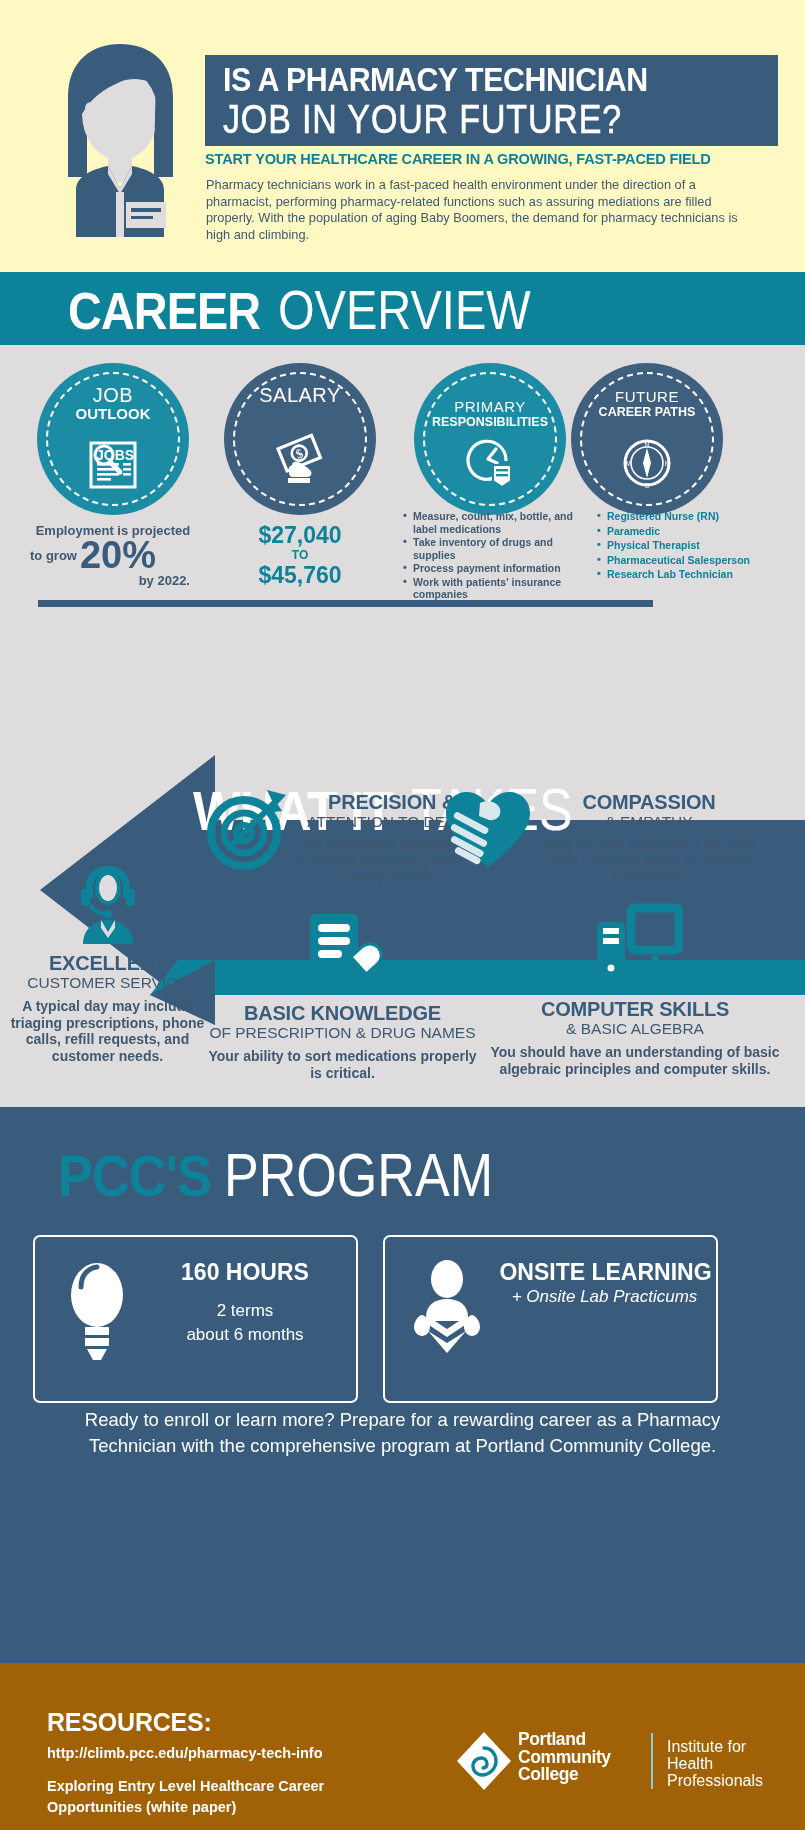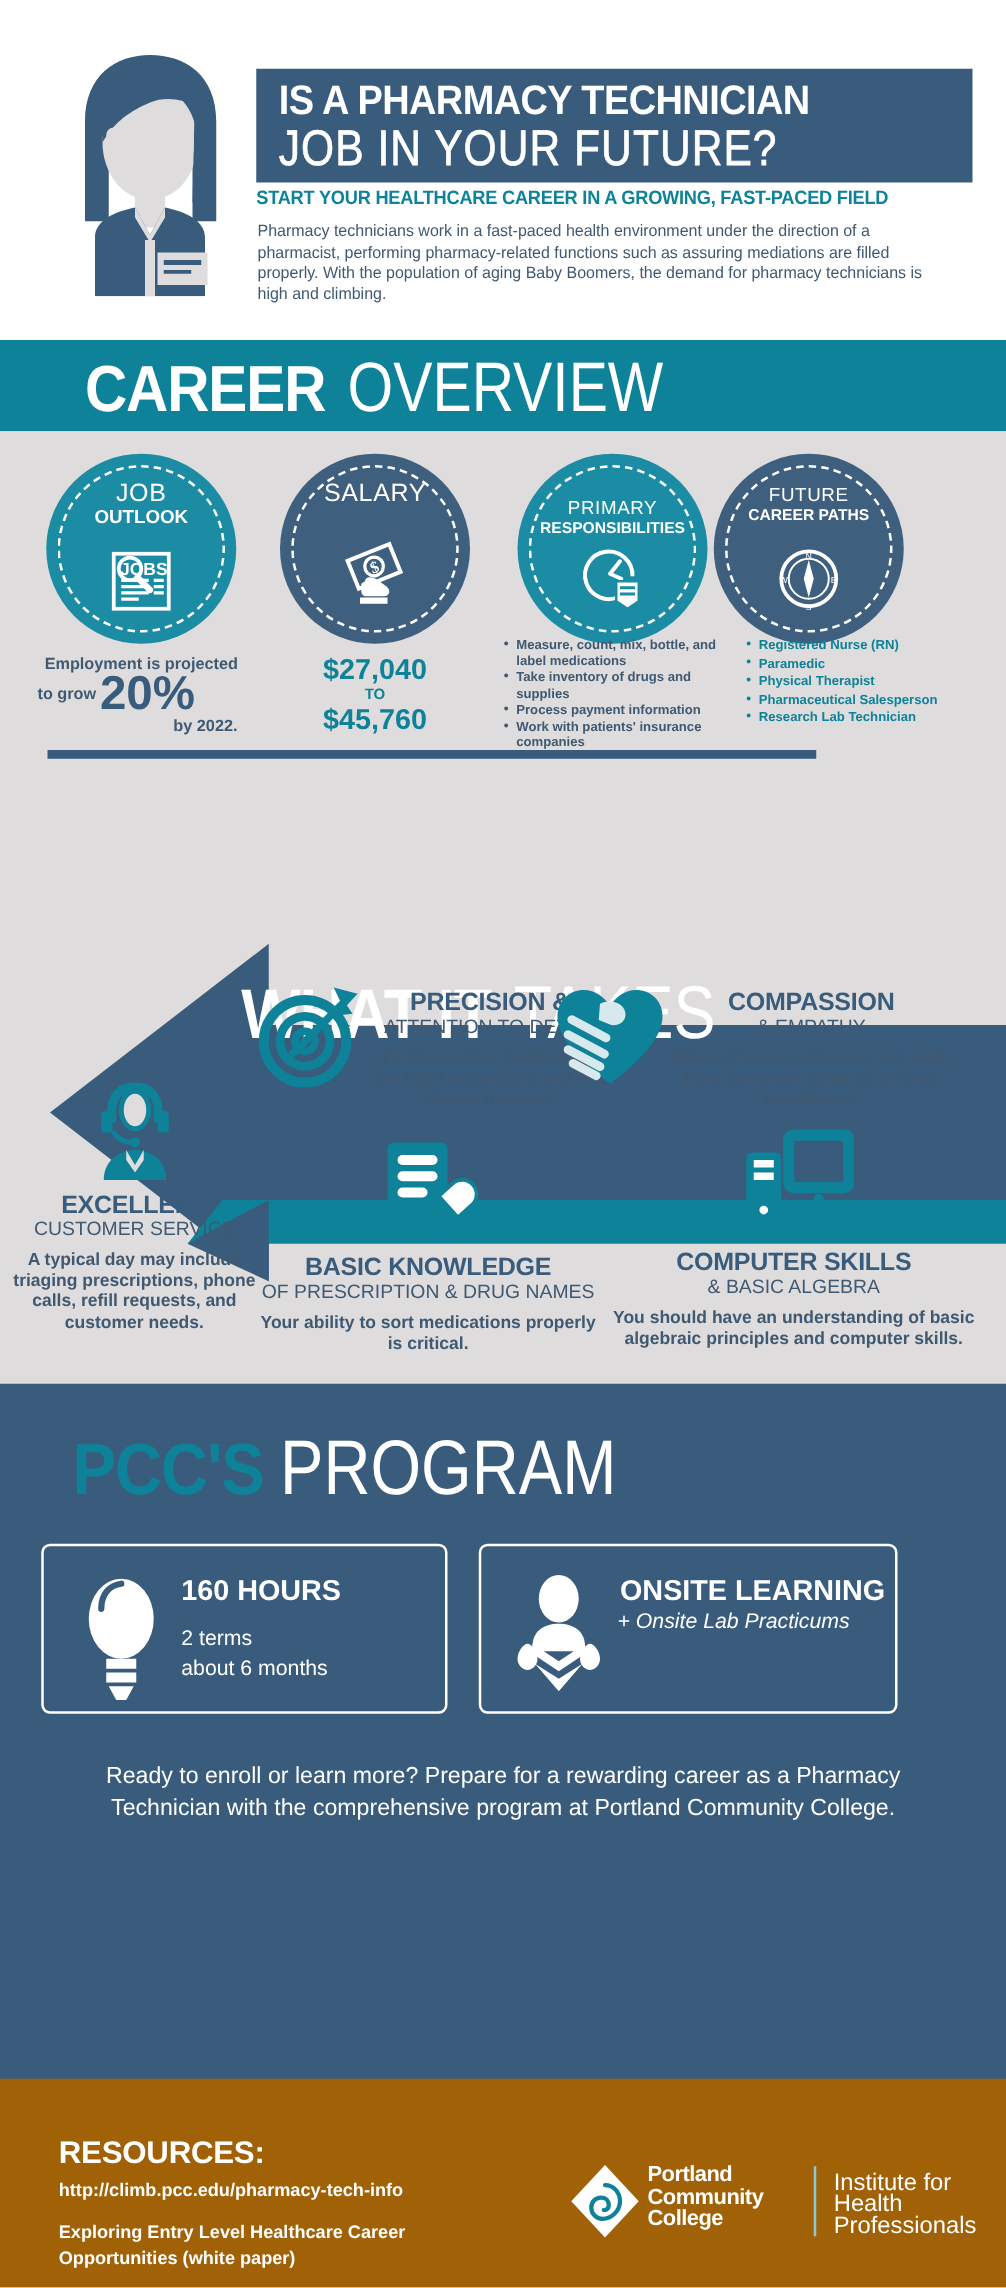--- a/index.html
+++ b/index.html
@@ -5,21 +5,21 @@
   * { margin:0; padding:0; box-sizing:border-box; }
   html,body { background:#ffffff; }
   body {
     width:805px; height:1830px; position:relative; overflow:hidden;
     font-family:"Liberation Sans", sans-serif;
     background:#dedcdc;
   }
   .cond { font-family:"Liberation Sans Narrow","Liberation Sans",sans-serif; }
 
   
-  #hero { position:absolute; left:0; top:0; width:805px; height:272px; background:#ffffff; }
+  #hero { position:absolute; left:0; top:0; width:805px; height:272px; background:#fef9c3; }
   #hero-avatar { position:absolute; left:38px; top:42px; width:165px; height:195px; }
   #hero-title-bar {
     position:absolute; left:205px; top:55px; width:573px; height:91px;
     background:#395c7c;
   }
   #hero-line1 {
     position:absolute; left:18px; top:6px; width:545px;
     color:#ffffff; font-size:33px; font-weight:bold; letter-spacing:-0.5px;
     transform:scaleX(0.92); transform-origin:left top; white-space:nowrap;
     font-family:"Liberation Sans Narrow","Liberation Sans",sans-serif;
@@ -157,22 +157,22 @@
   #sk-computer { left:475px; top:212px; width:320px; text-align:center; }
   #sk-computer .sicon { margin-bottom:6px; }
 
   
   #program { position:absolute; left:0; top:1107px; width:805px; height:562px; background:#395c7c; }
   #program-head { position:absolute; left:58px; top:32px; white-space:nowrap; }
   #program-head .bold-head { color:#0d8299; font-size:58px; }
   #program-head .thin-head { font-size:62px; }
 
   .prog-card {
-    position:absolute; top:128px; height:136px;
-    border:2px solid #ffffff; border-radius:7px;
+    position:absolute; top:128px; height:168px;
+    border:2px solid #ffffff; border-radius:7px;text-align:center;
   }
   #card-hours { left:33px; width:325px; }
   #card-onsite { left:383px; width:335px; }
   .prog-card .pc-icon { position:absolute; left:22px; top:20px; width:80px; text-align:center; }
   .card-title {
     color:#ffffff; font-size:23px; font-weight:bold; line-height:26px;
     font-family:"Liberation Sans Narrow","Liberation Sans",sans-serif; letter-spacing:0px;
   }
   .card-sub {
     color:#ffffff; font-size:17px; font-weight:normal; line-height:24px;
@@ -206,21 +206,21 @@
     font-family:"Liberation Sans Narrow","Liberation Sans",sans-serif;
   }
   #logo { position:absolute; left:455px; top:70px; width:310px; height:70px; }
   #logo-words {
     position:absolute; left:63px; top:-2px; color:#ffffff; font-weight:bold;
     font-size:17.5px; line-height:17.5px; letter-spacing:-0.4px;
     font-family:"Liberation Sans", sans-serif;
   }
   #logo-rule { position:absolute; left:196px; top:0px; width:2px; height:56px; background:#8ec9d6; }
   #logo-inst {
-    position:absolute; left:212px; top:5px; color:#ffffff; font-size:19px; line-height:17px;
+    position:absolute; left:212px; top:5px; color:#ffffff; font-size:16px; line-height:17px;
     font-family:"Liberation Sans", sans-serif;
   }
 </style>
 </head>
 <body>
 
 <section id="hero">
 
   <div id="hero-avatar">
     <svg width="165" height="195" viewBox="0 0 165 195">

